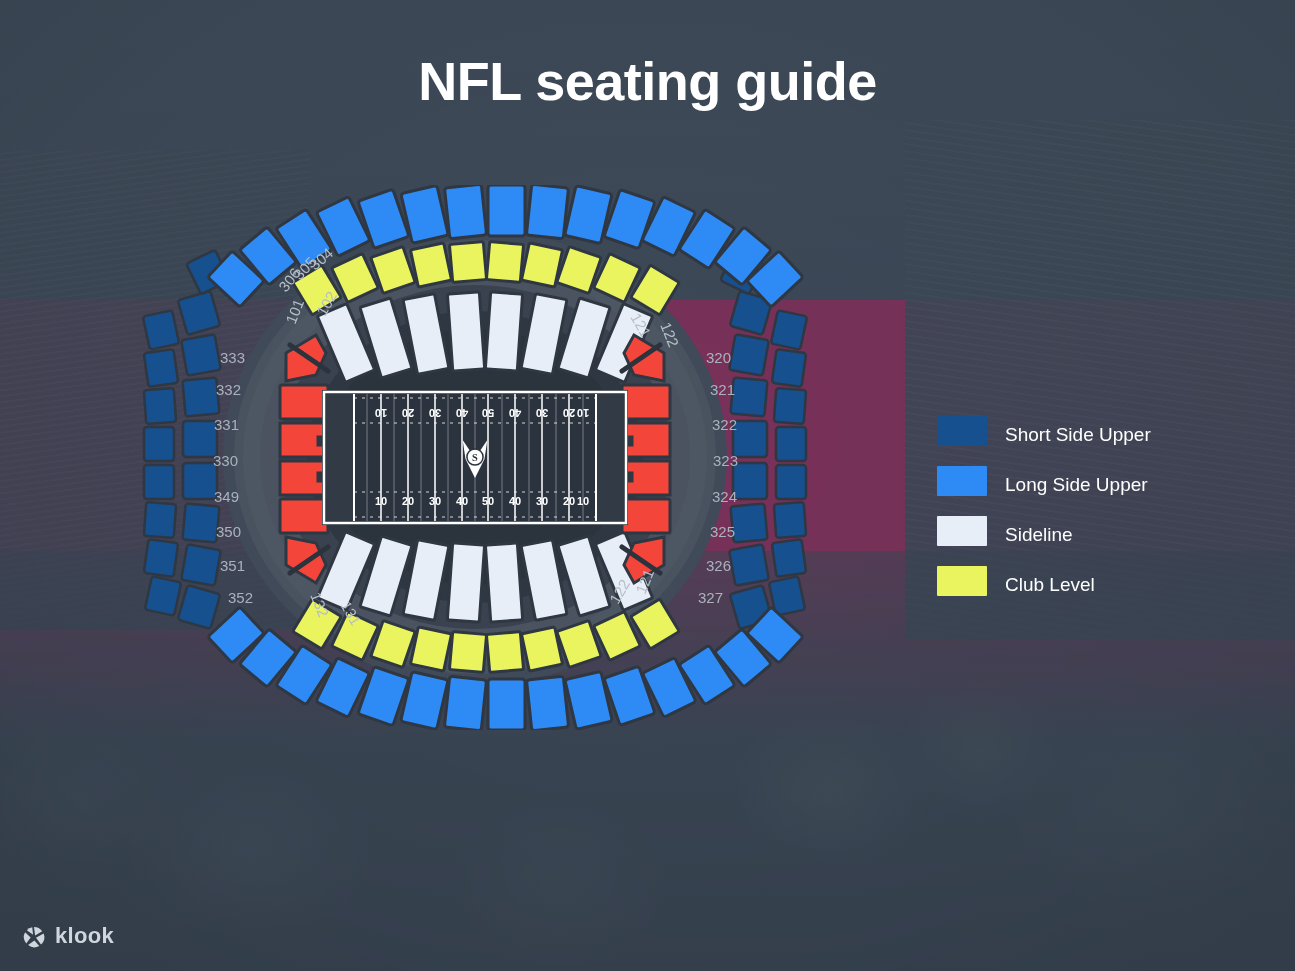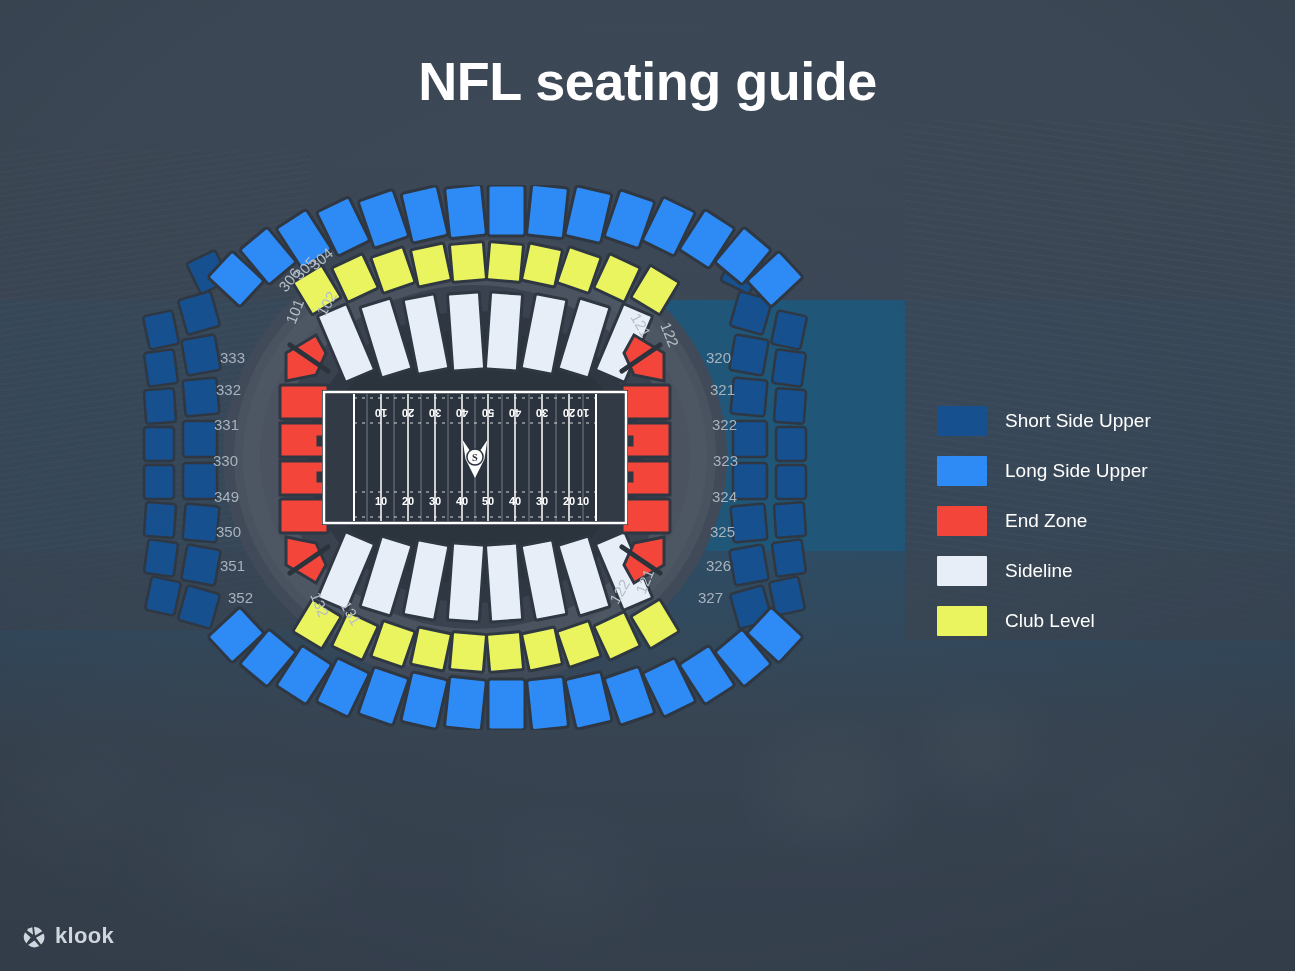--- a/index.html
+++ b/index.html
@@ -6,21 +6,21 @@
   * { box-sizing: border-box; margin: 0; padding: 0; }
   html, body {
     width: 1295px; height: 971px;
     overflow: hidden;
     font-family: "Liberation Sans", sans-serif;
     background: #434d5b;
   }
   #page {
     position: relative;
     width: 1295px; height: 971px;
-    background: #0369a1;
+    background: #be185d;
     overflow: hidden;
   }
   
   #bg-photo {
     position: absolute; inset: 0;
     overflow: hidden;
     opacity: 1;
   }
   #bg-sky {
     position: absolute; left: 0; top: 0; width: 1295px; height: 300px;
@@ -71,21 +71,21 @@
     position: absolute; left: 140px; top: 185px;
     width: 670px; height: 545px;
   }
   #seatmap svg { display: block; }
   
   #legend {
     position: absolute; left: 937px; top: 396px;
     width: 300px;
   }
   .legend-row {
-    display: flex; align-items: center;
+    display: flex; align-items: flex-end;
     height: 50px;
   }
   .legend-swatch {
     width: 50px; height: 30px; flex: 0 0 50px;
     border-radius: 1px;
   }
   .legend-label {
     margin-left: 18px;
     color: #ffffff; font-size: 19px;
     white-space: nowrap;
@@ -405,24 +405,20 @@
   <div id="legend">
     <div class="legend-row">
       <div class="legend-swatch" style="background:#16508f"></div>
       <div class="legend-label">Short Side Upper</div>
     </div>
     <div class="legend-row">
       <div class="legend-swatch" style="background:#2e8bf5"></div>
       <div class="legend-label">Long Side Upper</div>
     </div>
     <div class="legend-row">
-      <div class="legend-swatch" style="background:#f4453b"></div>
-      <div class="legend-label">End Zone</div>
-    </div>
-    <div class="legend-row">
       <div class="legend-swatch" style="background:#e8eef7"></div>
       <div class="legend-label">Sideline</div>
     </div>
     <div class="legend-row">
       <div class="legend-swatch" style="background:#e9f45f"></div>
       <div class="legend-label">Club Level</div>
     </div>
   </div>
 
 

